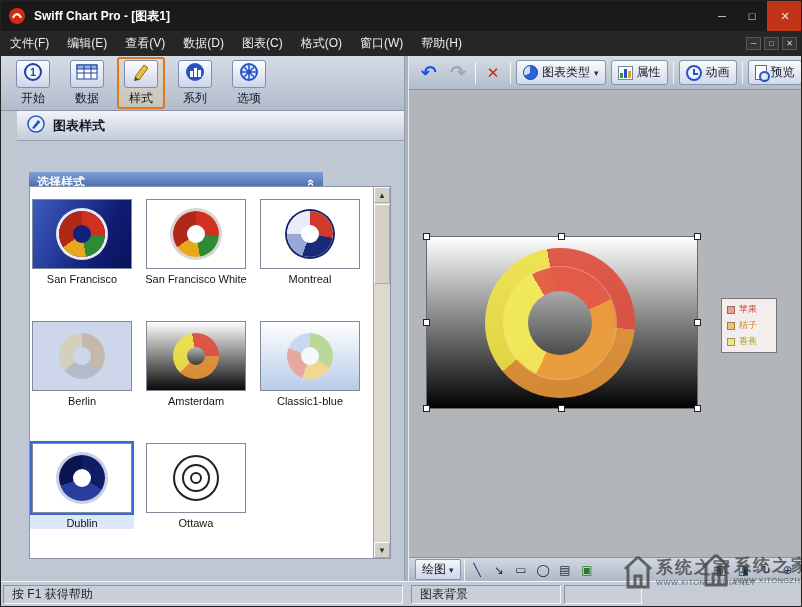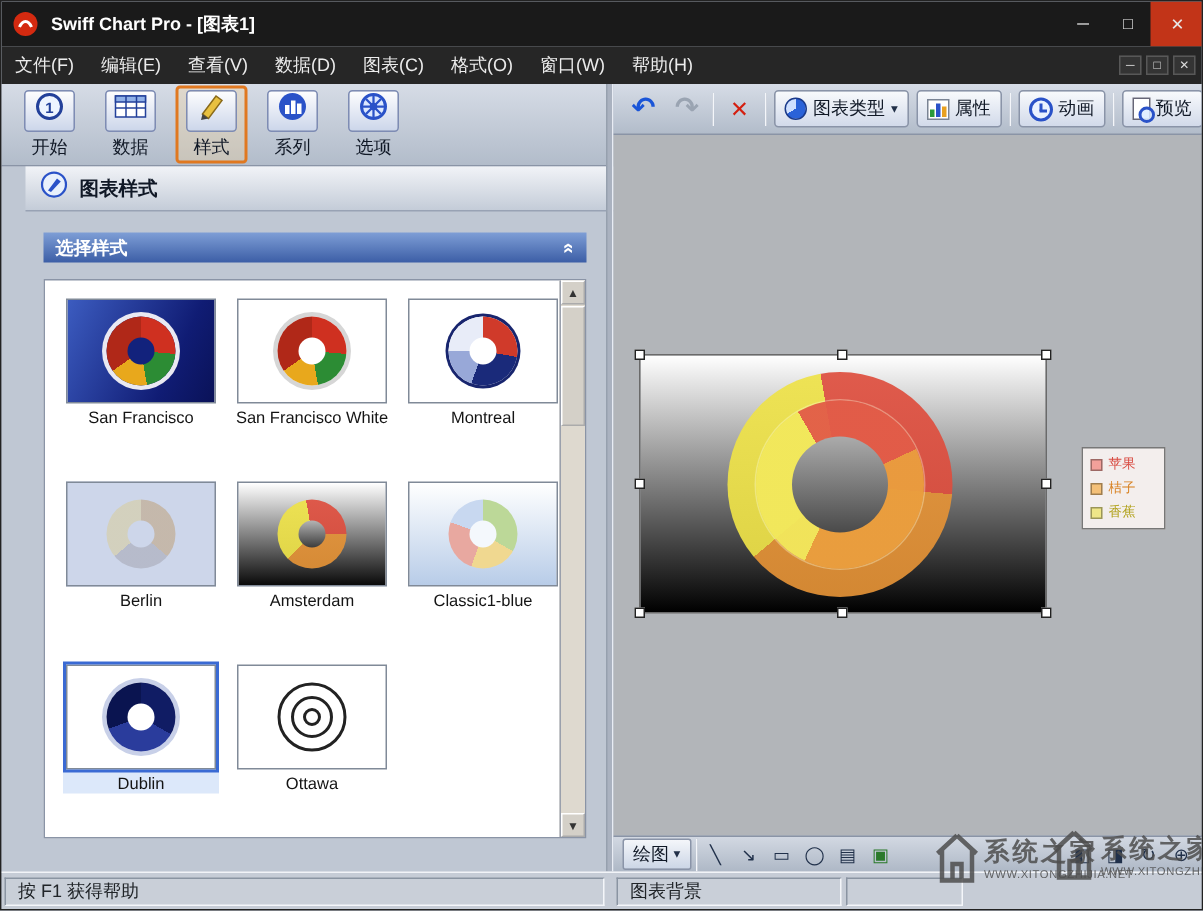--- a/index.html
+++ b/index.html
@@ -24,24 +24,24 @@
   .ribbon { position:absolute; left:0; top:55px; width:403px; height:55px; background:linear-gradient(#d6dce6,#b2bcca); border-bottom:1px solid #8a94a6; display:flex; align-items:center; padding-left:8px; gap:6px; }
   .rb { width:48px; height:52px; display:flex; flex-direction:column; align-items:center; justify-content:center; gap:2px; border:2px solid transparent; border-radius:3px; }
   .rb-icon { width:34px; height:28px; border:1px solid #7e8cb4; border-radius:3px; background:linear-gradient(#fdfdfe,#ccd6ea); display:flex; align-items:center; justify-content:center; }
   .rb-label { font-size:12px; color:#101826; }
   .rb.active { border-color:#e07820; background:rgba(250,212,150,.30); }
 
   
   .left-panel { position:absolute; left:0; top:110px; width:403px; height:470px; background:#bfc7d3; }
   .panel-header { position:absolute; left:16px; top:0; width:100%; height:30px; background:linear-gradient(#f1f3f7,#c4ccd8); border-bottom:1px solid #98a2b4; display:flex; align-items:center; gap:8px; padding-left:10px; }
   .panel-title { font-size:13px; font-weight:bold; color:#101826; }
-  .section-bar { position:absolute; left:28px; top:44px; width:362px; height:20px; background:linear-gradient(#7e9ed6,#3c5ea6); display:flex; align-items:center; color:#fff; font-size:12px; font-weight:bold; padding-left:8px; }
+  .section-bar { position:absolute; left:28px; top:61px; width:294px; height:20px; background:linear-gradient(#7e9ed6,#3c5ea6); display:flex; align-items:center; color:#fff; font-size:12px; font-weight:bold; padding-left:8px; }
   .collapse { margin-left:auto; margin-right:8px; transform:rotate(90deg); font-size:13px; font-weight:bold; }
   .style-list { position:absolute; left:28px; top:75px; width:362px; height:373px; background:#fff; border:1px solid #8a94a6; }
-  .thumb-grid { position:absolute; left:12px; top:12px; display:grid; grid-template-columns:repeat(3,104px); column-gap:10px; row-gap:36px; }
+  .thumb-grid { position:absolute; left:0; top:12px; display:grid; grid-template-columns:repeat(3,104px); column-gap:10px; row-gap:36px; }
   .thumb { display:flex; flex-direction:column; align-items:center; }
   .thumb-img { width:100px; height:70px; border:1px solid #808a98; display:flex; align-items:center; justify-content:center; position:relative; overflow:hidden; }
   .thumb.selected .thumb-img { outline:2px solid #3a6ad4; }
   .thumb.selected { background:#dce8fa; }
   .thumb-label { margin-top:4px; font-size:11px; color:#141414; white-space:nowrap; }
 
   .md { width:46px; height:46px; border-radius:50%; position:relative; }
   .md::after { content:""; position:absolute; inset:14px; border-radius:50%; }
 
   .st-sf  .thumb-img { background:linear-gradient(115deg,#3c5cc0 0%,#101c74 70%,#0a1258 100%); }

